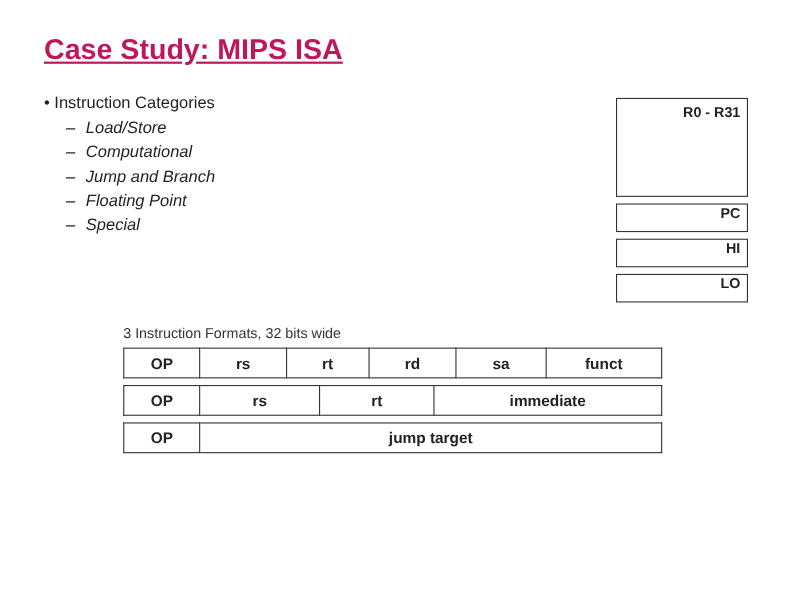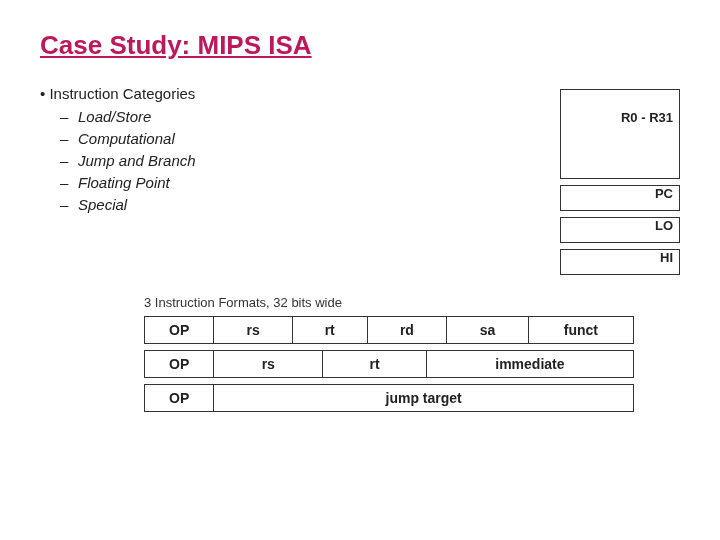--- a/index.html
+++ b/index.html
@@ -67,40 +67,40 @@
       margin-top: 4px;
     }
 
     .reg-box {
       border: 1.5px solid #333;
       width: 120px;
       height: 90px;
       display: flex;
       align-items: flex-start;
       justify-content: flex-end;
-      padding: 20px 6px;
+      padding: 4px 6px;
       font-size: 13px;
       font-weight: bold;
     }
 
     .small-box {
       border: 1.5px solid #333;
       width: 120px;
       height: 26px;
       display: flex;
       align-items: flex-start;
       justify-content: flex-end;
       padding: 0 6px;
       font-size: 13px;
       font-weight: bold;
     }
 
     .formats-section {
       margin-top: 20px;
-      margin-left: 104px;
+      margin-left: 72px;
     }
 
     .formats-label {
       font-size: 13px;
       margin-bottom: 6px;
       color: #333;
     }
 
     .format-table {
       border-collapse: collapse;
@@ -147,24 +147,24 @@
     </div>
 
     <div class="right-col">
       <div class="reg-box">
         <span>R0 - R31</span>
       </div>
       <div class="small-box">
         <span>PC</span>
       </div>
       <div class="small-box">
+        <span>HI</span>
+      </div>
+      <div class="small-box">
         <span>LO</span>
-      </div>
-      <div class="small-box">
-        <span>HI</span>
       </div>
     </div>
   </div>
 
   <div class="formats-section">
     <div class="formats-label">3 Instruction Formats, 32 bits wide</div>
 
     <table class="format-table">
       <tbody>
           <tr>

